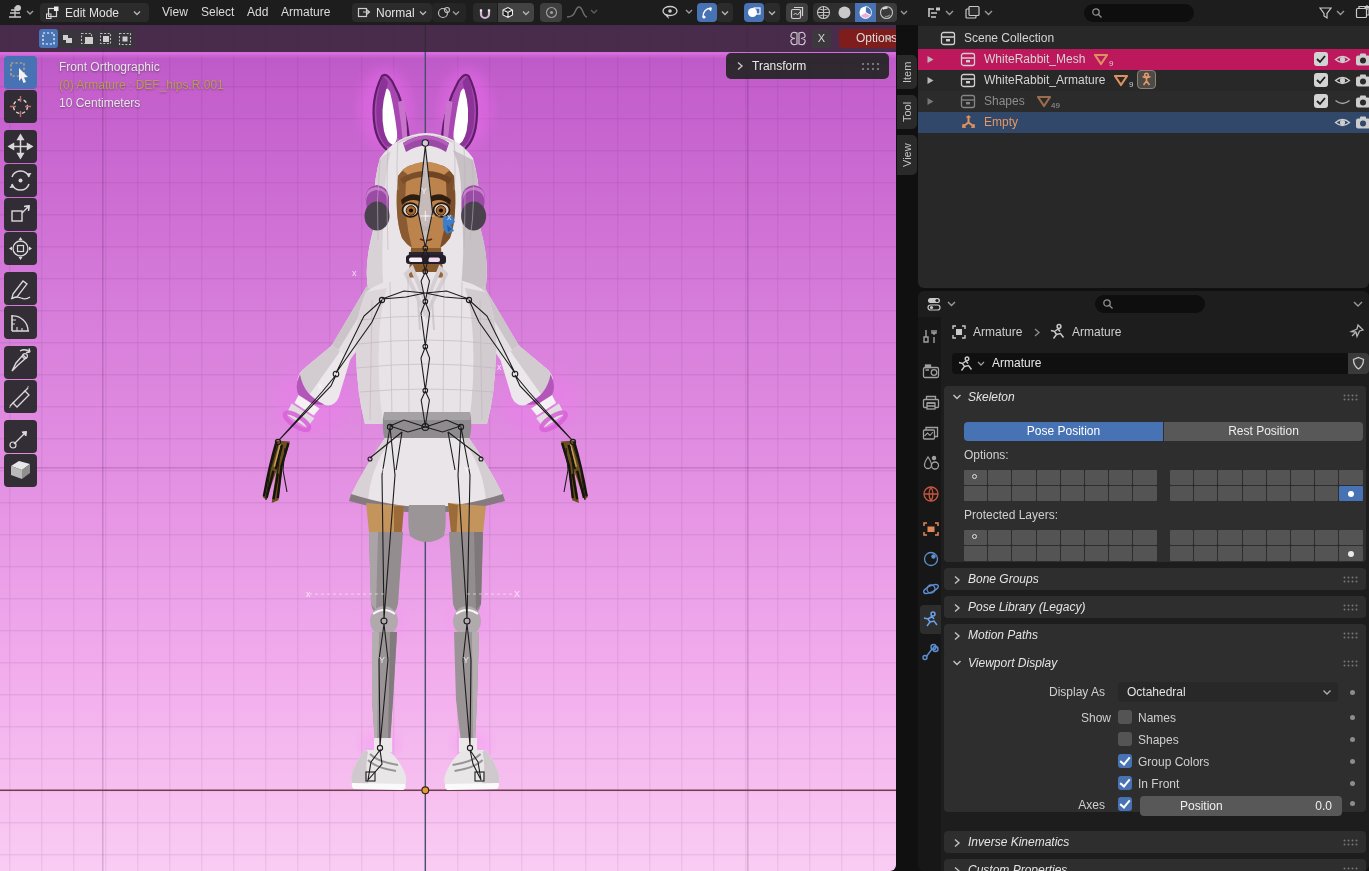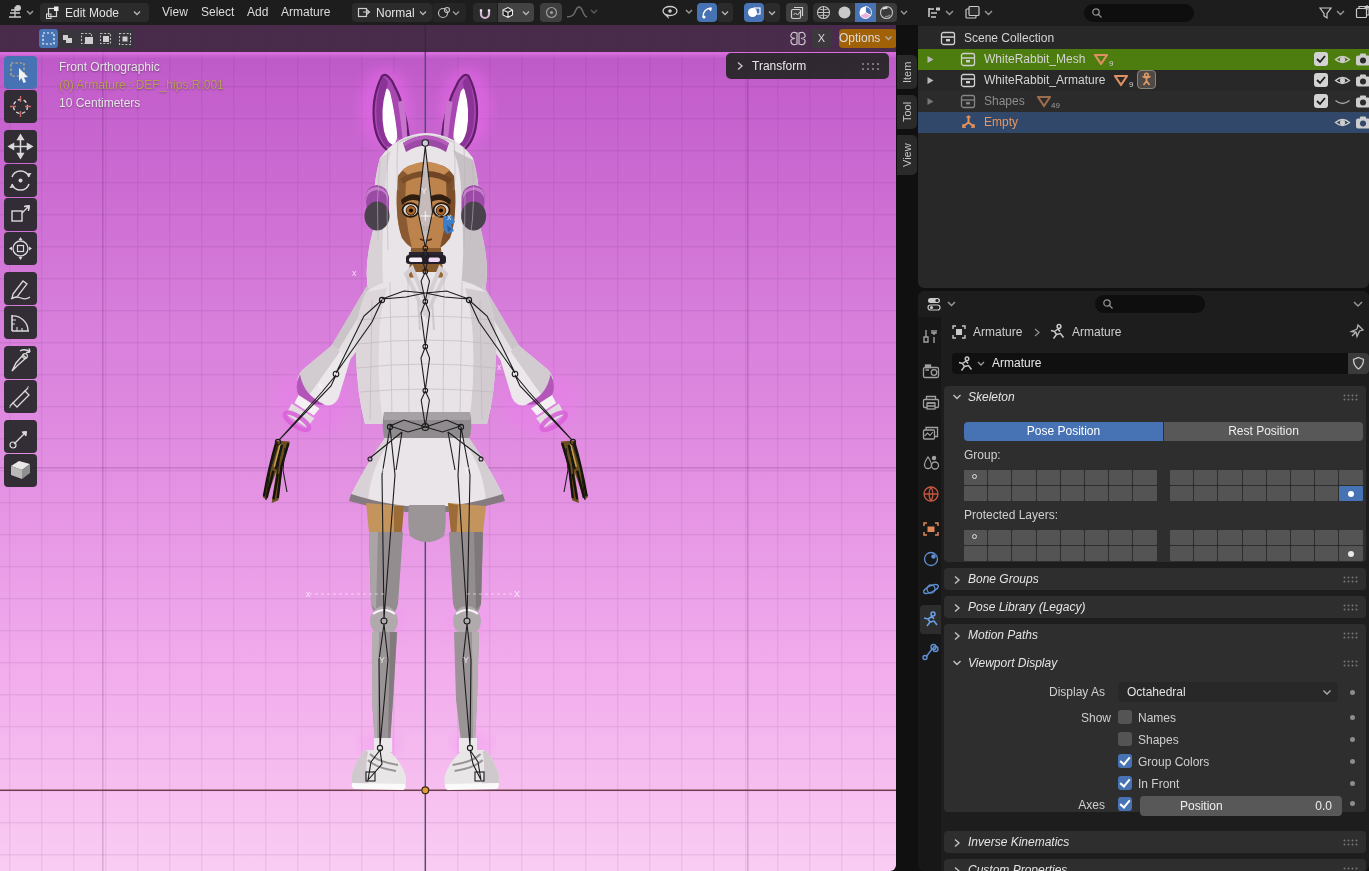--- a/index.html
+++ b/index.html
@@ -341,21 +341,21 @@
         <rect x="64" y="7" width="6" height="6" fill="#cfcfcf"></rect>
         <rect x="80.5" y="4.5" width="11" height="11" fill="none" stroke="#bdbdbd" stroke-width="1.1" stroke-dasharray="2,1.6"></rect>
         <rect x="83.5" y="7.5" width="5" height="5" fill="#cfcfcf"></rect>
       </svg>
 
       <svg class="abs" style="left:787px;top:5px;" width="22" height="17" viewBox="0 0 22 17">
         <path d="M10,3 Q5,1 4,5 Q3,8 8,8.5 Q3,9 4,12 Q5,16 10,14 Z" fill="none" stroke="#cdc4cd" stroke-width="1.2"></path>
         <path d="M12,3 Q17,1 18,5 Q19,8 14,8.5 Q19,9 18,12 Q17,16 12,14 Z" fill="none" stroke="#cdc4cd" stroke-width="1.2"></path>
       </svg>
       <div class="abs" style="left:812px;top:4px;width:19px;height:19px;border-radius:3px;background:#3c383e;color:#d8d8d8;font-size:11px;text-align:center;line-height:19px;">X</div>
-      <div class="abs" style="left:839px;top:4px;width:58px;height:19px;border-radius:4px;background:#a16207;color:#dcdcdc;font-size:12px;padding-left:0;line-height:19px;">Options
+      <div class="abs" style="left:839px;top:4px;width:58px;height:19px;border-radius:4px;background:#7f1d1d;color:#dcdcdc;font-size:12px;padding-left:17px;line-height:19px;">Options
         <svg width="9" height="7" viewBox="0 0 9 7" style="position:absolute;right:4px;top:6px;">
             <path d="M1.5,1.5 l3,3 3,-3" stroke="#b0b0b0" stroke-width="1.3" fill="none"></path>
           </svg>
       </div>
     </div>
 
     <div id="toolbar">
       <div class="tool active" style="top:31px;"></div>
       <div class="tool" style="top:65px;"></div>
       <div class="tool" style="top:105px;"></div>
@@ -638,21 +638,21 @@
     </div>
 
     <div class="orow" style="top:28px;">
       <svg class="abs" style="left:22px;top:3px;" width="16" height="15" viewBox="0 0 16 15">
         <rect x="1.5" y="1.5" width="13" height="12" rx="2" fill="none" stroke="#cfcfcf" stroke-width="1.3"></rect>
         <path d="M1.5,6 L14.5,6" stroke="#cfcfcf" stroke-width="1.3"></path>
         <rect x="6" y="8" width="4" height="2.4" fill="#cfcfcf"></rect>
       </svg>
       <span class="abs" style="left:46px;top:3px;">Scene Collection</span>
     </div>
-    <div class="orow" style="top:49px;background:#4d7c0f;">
+    <div class="orow" style="top:49px;background:#be185d;">
       <svg class="abs" style="left:8px;top:6px;" width="9" height="9" viewBox="0 0 9 9">
           <path d="M1.5,1 L7.5,4.5 L1.5,8 Z" fill="#b9b9b9"></path>
         </svg>
       <svg class="abs" style="left:42px;top:3px;" width="16" height="15" viewBox="0 0 16 15">
         <rect x="1.5" y="1.5" width="13" height="12" rx="2" fill="none" stroke="#cfcfcf" stroke-width="1.3"></rect>
         <path d="M1.5,6 L14.5,6" stroke="#cfcfcf" stroke-width="1.3"></path>
         <rect x="6" y="8" width="4" height="2.4" fill="#cfcfcf"></rect>
       </svg>
       <span class="abs" style="left:66px;top:3px;">WhiteRabbit_Mesh</span>
       <svg class="abs" style="left:175px;top:3px;" width="26" height="16" viewBox="0 0 26 16">
@@ -896,21 +896,21 @@
               <circle cx="9.5" cy="1.5" r="1"></circle>
               <circle cx="13.5" cy="1.5" r="1"></circle>
               <circle cx="1.5" cy="5.5" r="1"></circle>
               <circle cx="5.5" cy="5.5" r="1"></circle>
               <circle cx="9.5" cy="5.5" r="1"></circle>
               <circle cx="13.5" cy="5.5" r="1"></circle>
             </g>
           </svg>
         <div class="abs" style="left:20px;top:36px;width:199px;height:19px;background:#4772b3;border-radius:4px 0 0 4px;color:#fff;font-size:12px;text-align:center;line-height:19px;">Pose Position</div>
         <div class="abs" style="left:220px;top:36px;width:199px;height:19px;background:#585858;border-radius:0 4px 4px 0;color:#ededed;font-size:12px;text-align:center;line-height:19px;">Rest Position</div>
-        <span class="lbl" style="left:20px;top:62px;">Group:</span>
+        <span class="lbl" style="left:20px;top:62px;">Options:</span>
         <div class="abs" id="lg1" style="left:20px;top:84px;width:193px;height:31.5px;">
             <div style="position:absolute;left:0.0px;top:0.0px;width:23.2px;height:15.2px;background:#545454;border-radius:1px;"></div>
             <div style="position:absolute;left:8.0px;top:4.0px;width:5px;height:5px;border:1.4px solid #dfdfdf;border-radius:50%;"></div>
             <div style="position:absolute;left:24.2px;top:0.0px;width:23.2px;height:15.2px;background:#545454;border-radius:1px;"></div>
             <div style="position:absolute;left:48.4px;top:0.0px;width:23.2px;height:15.2px;background:#545454;border-radius:1px;"></div>
             <div style="position:absolute;left:72.6px;top:0.0px;width:23.2px;height:15.2px;background:#545454;border-radius:1px;"></div>
             <div style="position:absolute;left:96.8px;top:0.0px;width:23.2px;height:15.2px;background:#545454;border-radius:1px;"></div>
             <div style="position:absolute;left:121.0px;top:0.0px;width:23.2px;height:15.2px;background:#545454;border-radius:1px;"></div>
             <div style="position:absolute;left:145.2px;top:0.0px;width:23.2px;height:15.2px;background:#545454;border-radius:1px;"></div>
             <div style="position:absolute;left:169.4px;top:0.0px;width:23.2px;height:15.2px;background:#545454;border-radius:1px;"></div>

